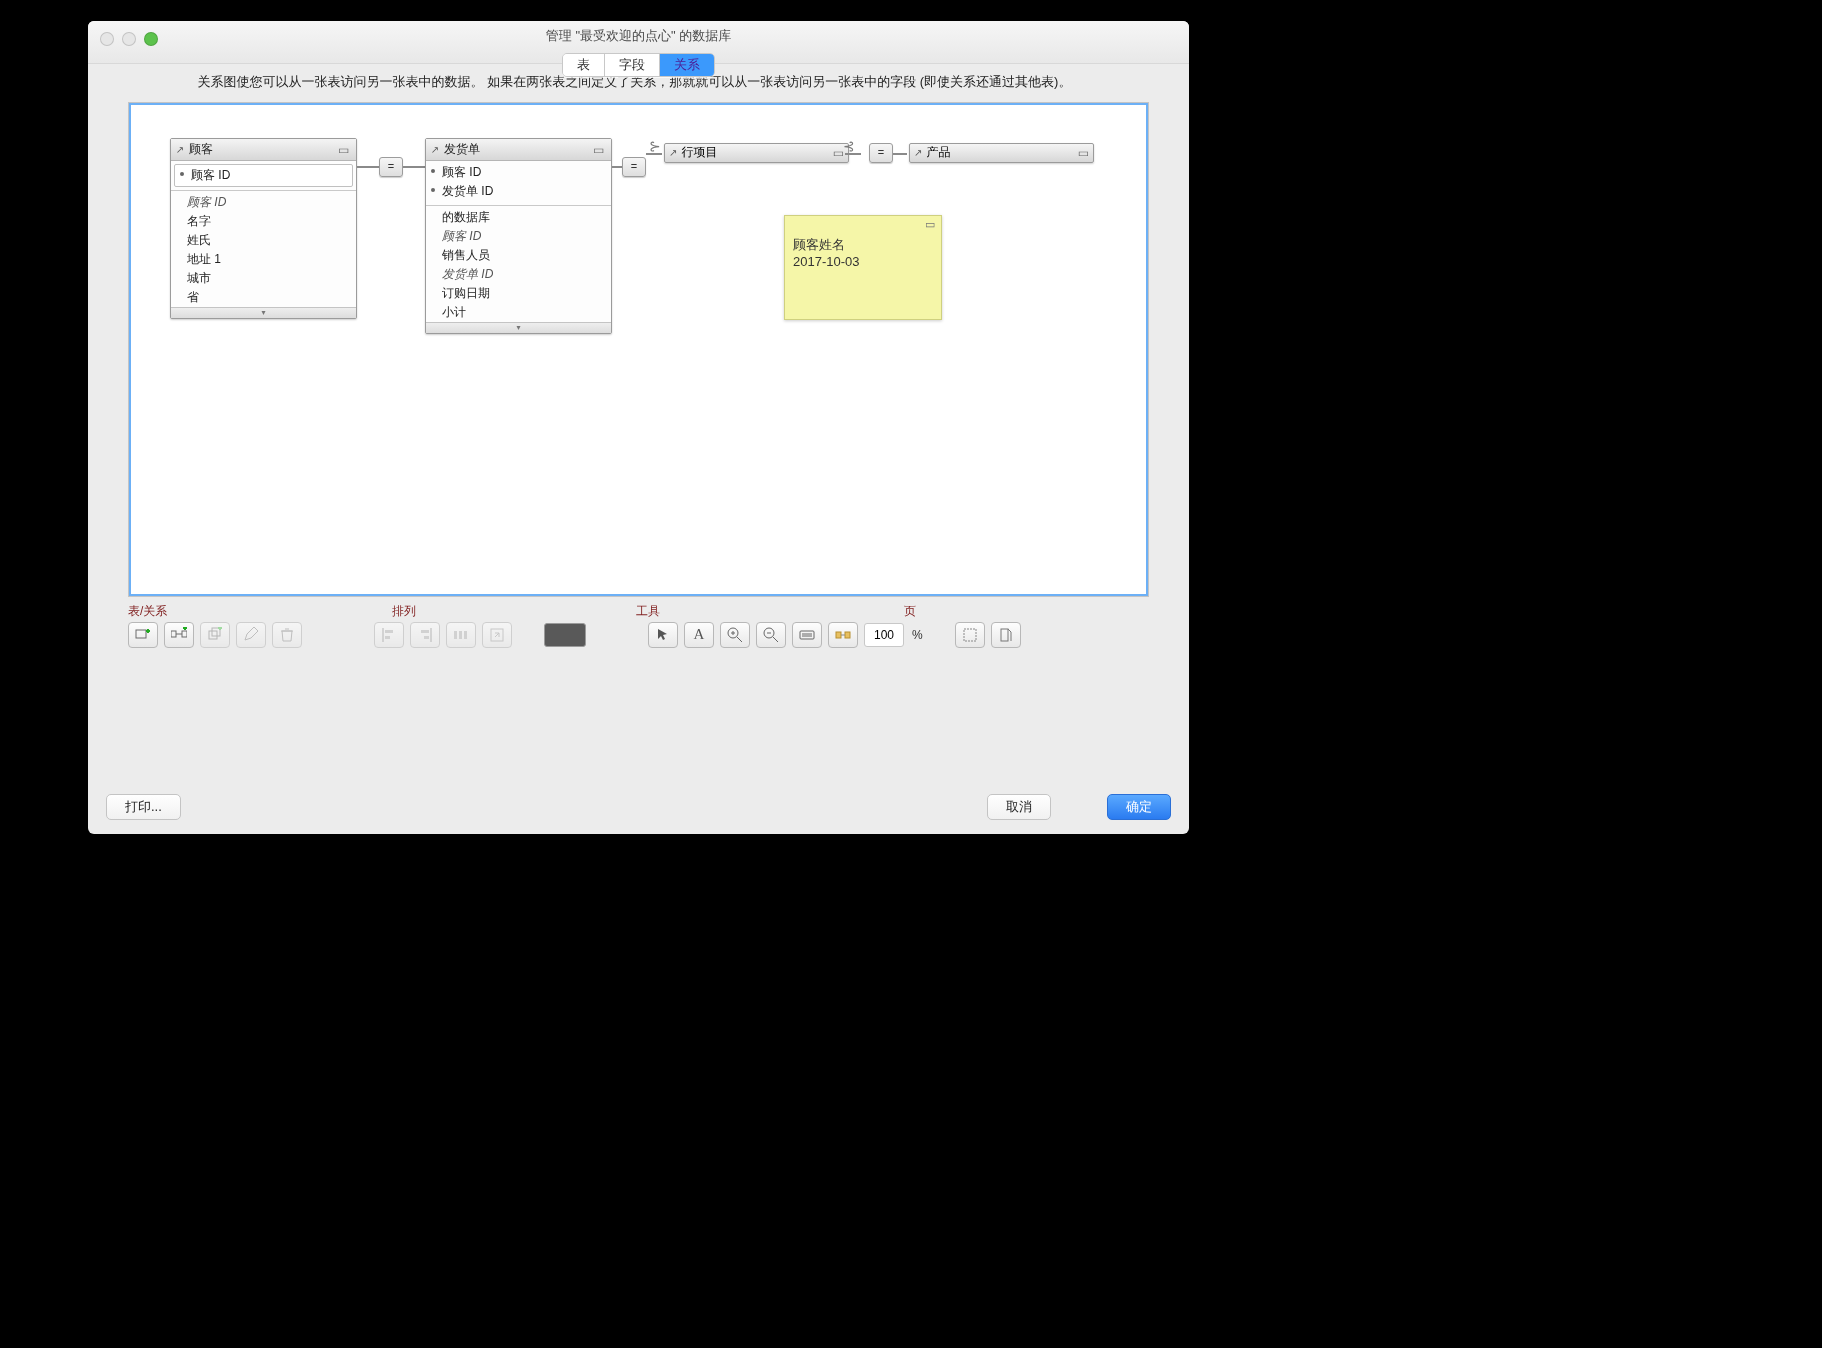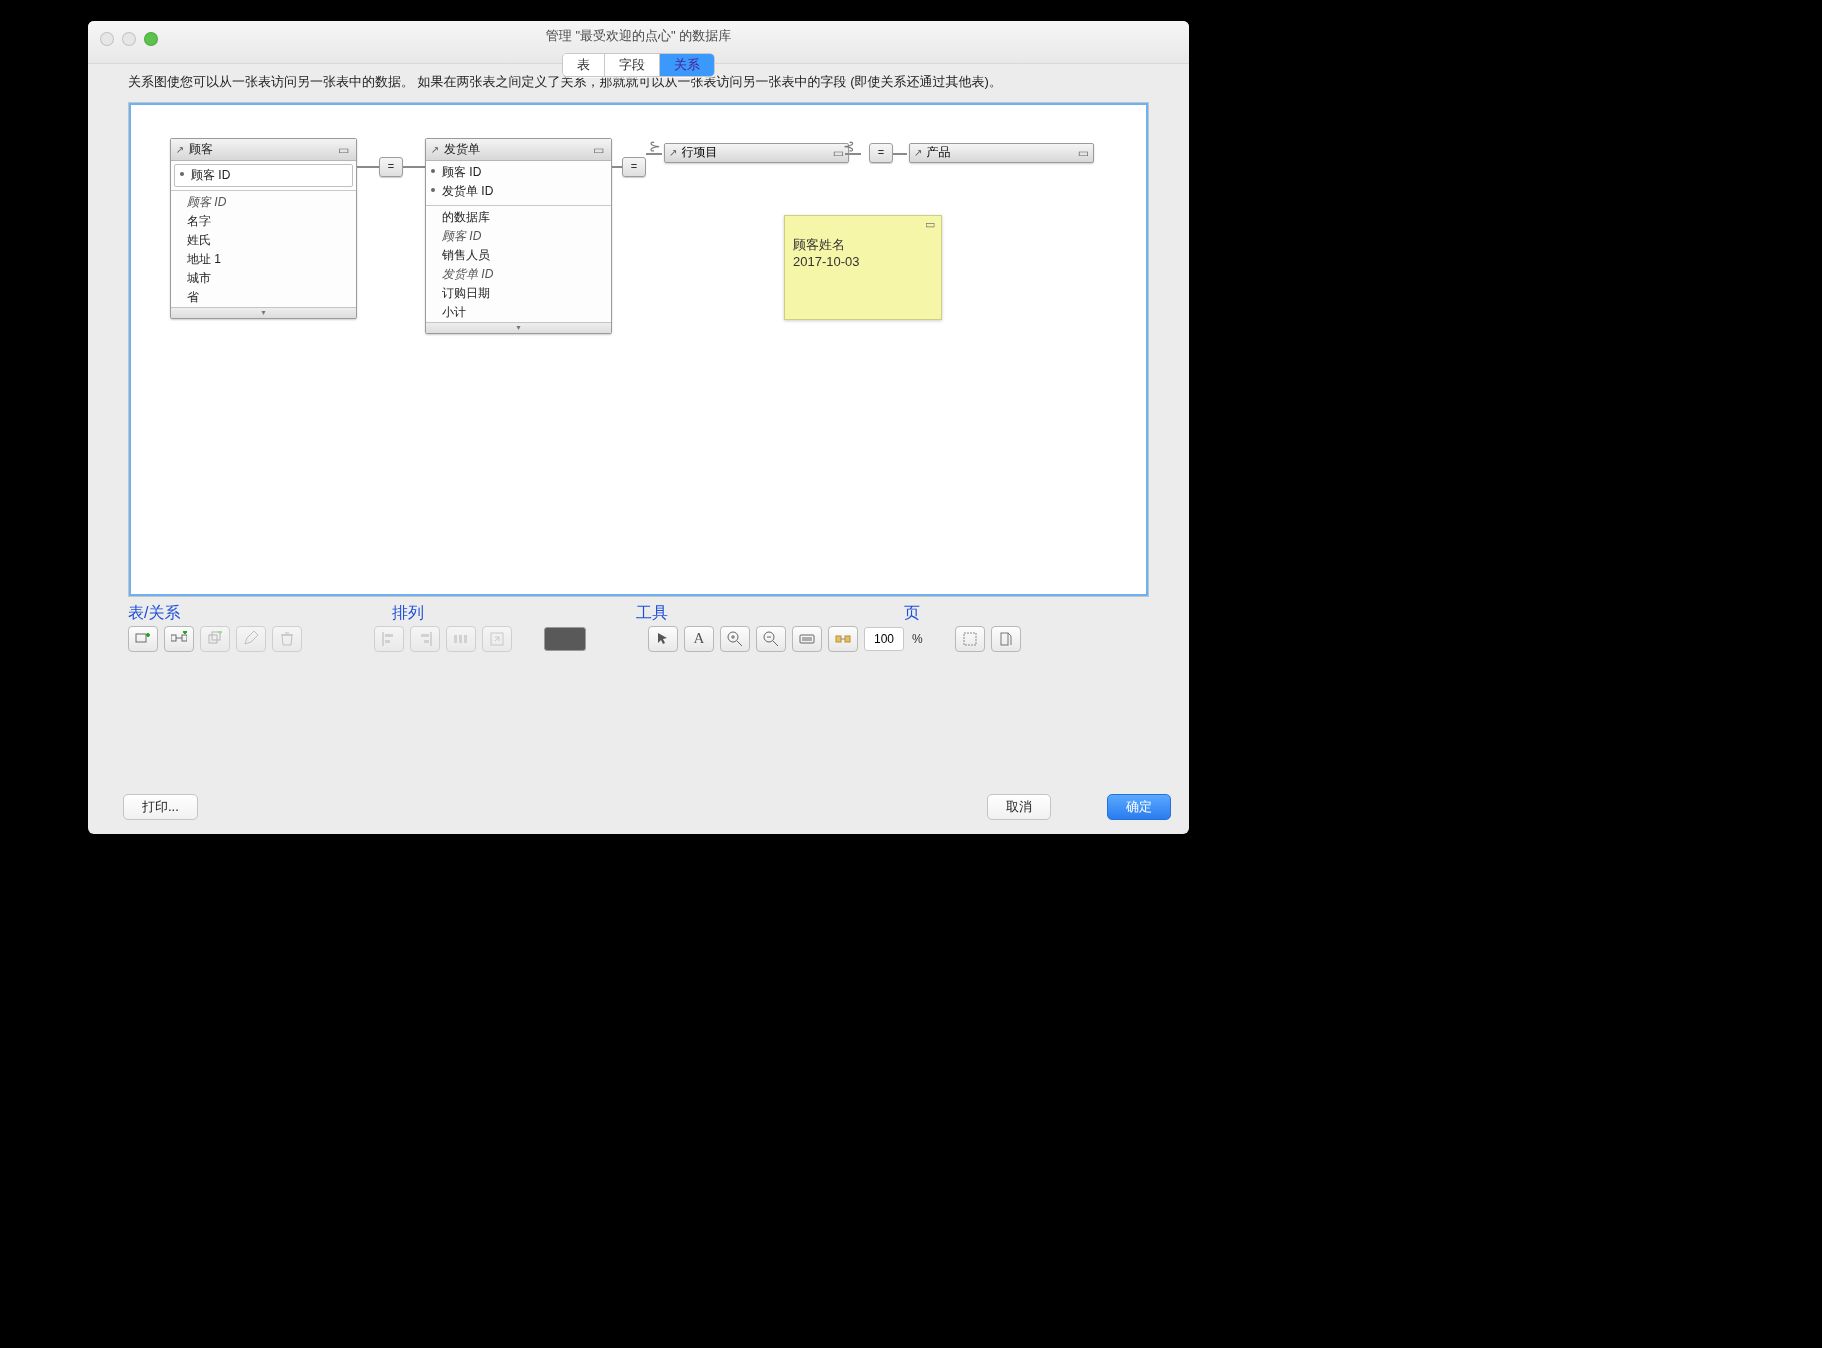--- a/index.html
+++ b/index.html
@@ -14,21 +14,21 @@
   .tl { width:12px; height:12px; border-radius:50%; border:0.5px solid rgba(0,0,0,0.15); }
   .tl.red { background:#e6e6e6; }
   .tl.yellow { background:#e6e6e6; }
   .tl.green { background:#5cc24c; }
   .titletext { text-align:center; line-height:22px; font-size:13px; color:#4a4a4a; padding-top:4px;}
   .seg { display:flex; justify-content:center; padding:6px 0 8px 0; }
   .seggroup { display:flex; border:1px solid #c8c8c8; border-radius:5px; overflow:hidden; box-shadow:0 1px 0 rgba(255,255,255,0.7);}
   .segbtn { font-size:13px; padding:1px 14px; background:#fff; color:#333; border-left:1px solid #c8c8c8; height:20px; line-height:20px; }
   .segbtn:first-child { border-left:none; }
   .segbtn.active { background:#3b99fc; color:#4c1d95; }
-  .desc { font-size:13px; color:#222; padding:8px 48px 4px 40px; line-height:1.5; }
+  .desc { font-size:13px; color:#222; padding:8px 48px 4px 40px; line-height:1.5;text-align:center; }
   .canvaswrap { margin:6px 40px 0 40px; }
   .canvas {
     position:relative; background:#fff; border:1px solid #c4c4c4; height:493px;
     box-shadow:inset 0 0 0 2px #6cb0f6;
   }
   
   .tbox {
     position:absolute; background:#fdfdfd; border:1px solid #9b9b9b; border-radius:2px;
     box-shadow:0 1px 2px rgba(0,0,0,0.2); font-size:12px; color:#222;
   }
@@ -64,37 +64,37 @@
   .sticky .gear { position:absolute; right:4px; top:2px; width:12px; color:#777; font-size:11px; }
   
   .relline { position:absolute; height:2px; background:#8a8a8a; }
   .relop {
     position:absolute; width:22px; height:18px; background:linear-gradient(#f6f6f6,#dedede);
     border:1px solid #9c9c9c; border-radius:3px; text-align:center; line-height:17px;
     font-size:11px; color:#333; box-shadow:0 1px 1px rgba(0,0,0,0.2);
   }
   .crow { position:absolute; color:#7a7a7a; font-size:14px; line-height:10px; }
   
-  .labels { display:flex; margin:6px 40px 0 40px; font-size:16px; color:#1d4ed8; }
+  .labels { display:flex; margin:6px 40px 0 40px; font-size:12px; color:#7f1d1d; }
   .labels div:nth-child(1){ width:264px; }
   .labels div:nth-child(2){ width:244px; }
   .labels div:nth-child(3){ width:268px; }
   .labels div:nth-child(4){ flex:1; }
   .toolbar { display:flex; margin:2px 40px 0 40px; align-items:center; gap:6px; }
   .btn {
     width:28px; height:24px; border:1px solid #b8b8b8; border-radius:4px;
     background:linear-gradient(#fdfdfd,#e8e8e8); display:flex; align-items:center; justify-content:center;
     font-size:14px; color:#555;
   }
   .btn.disabled { opacity:0.55; }
   .swatch { width:40px; height:22px; background:#595959; border:1px solid #9a9a9a; border-radius:3px; }
   .zoomval { width:38px; height:22px; border:1px solid #c8c8c8; background:#fff; font-size:12px; text-align:center; line-height:22px; border-radius:3px; }
   .pct { font-size:12px; color:#333; padding-left:2px; }
   .footer {
-    position:absolute; left:17px; right:0; bottom:0; padding:14px 18px;
+    position:absolute; left:0; right:0; bottom:0; padding:14px 18px;
     display:flex; align-items:center;
   }
   .macbtn {
     height:26px; padding:0 18px; font-size:13px; border-radius:5px;
     border:1px solid #c4c4c4; background:linear-gradient(#ffffff,#f1f1f1); color:#222;
   }
   .macbtn.primary { background:linear-gradient(#5aa9ff,#2a7bf0); color:#fff; border:1px solid #2a6fd6;margin-left:44px; }
   .footer .spacer { flex:1; }
   svg.icon { width:16px; height:16px; }
 </style>

